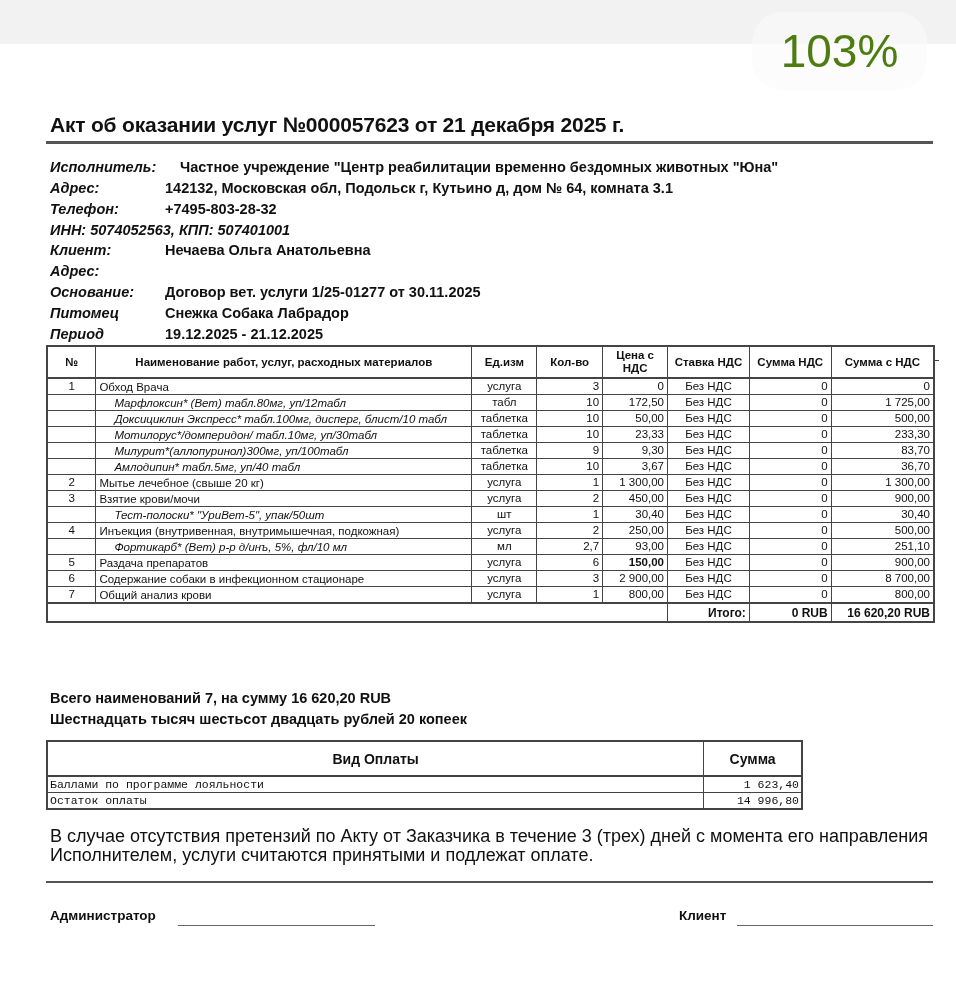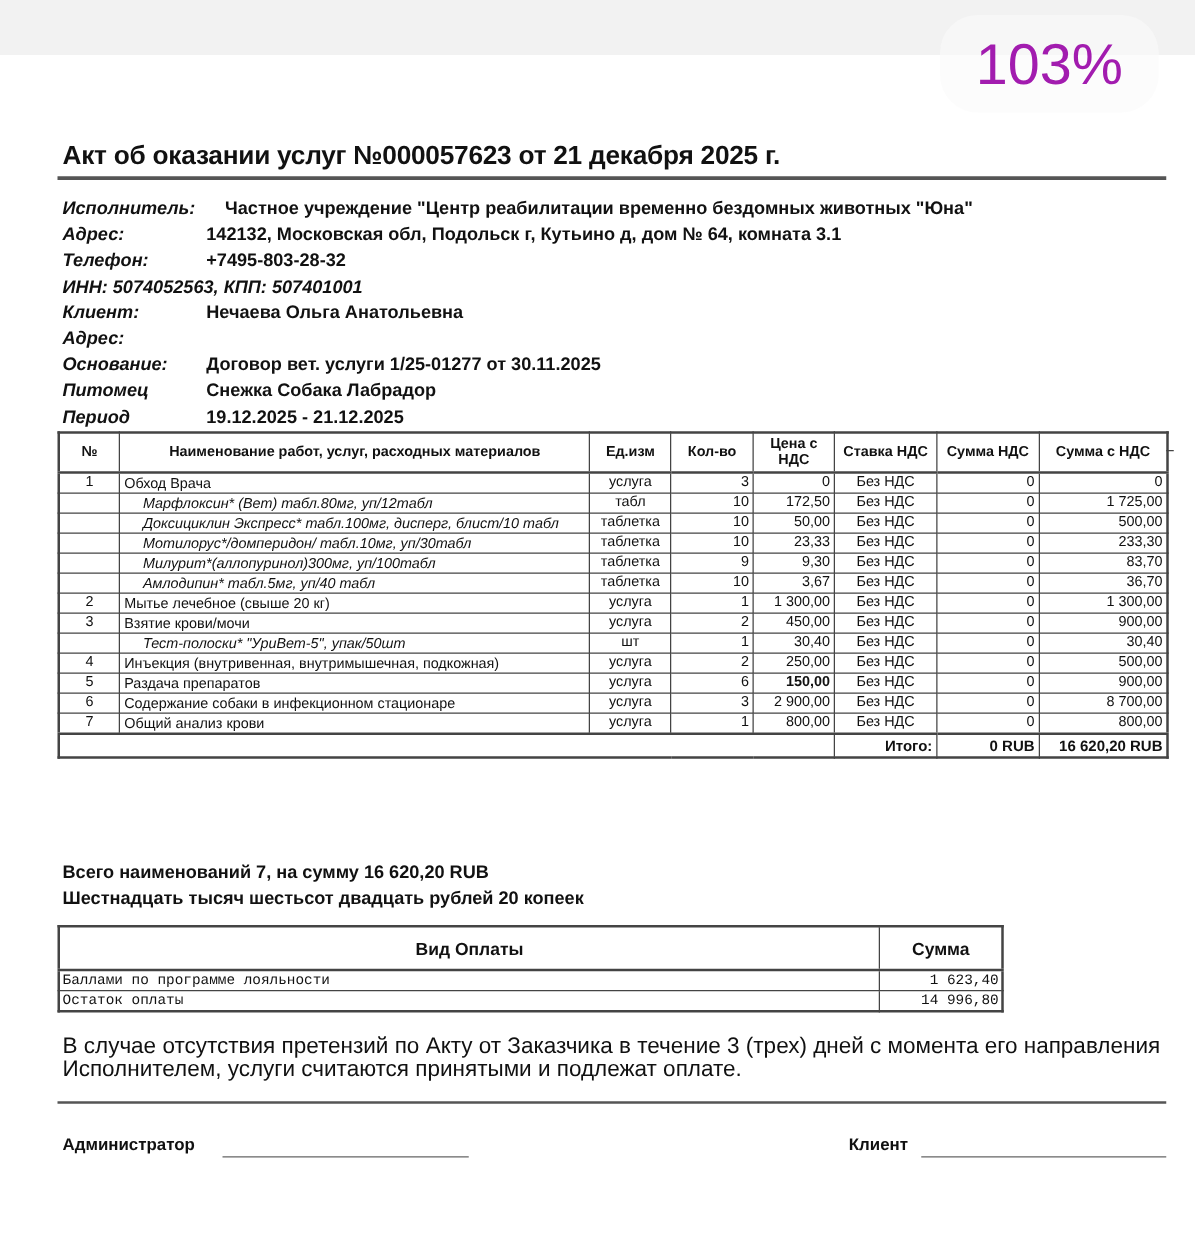--- a/index.html
+++ b/index.html
@@ -4,21 +4,21 @@
   <style>
     html, body { margin: 0; padding: 0; }
     body {
       width: 956px; height: 1000px; background: #ffffff; position: relative; overflow: hidden;
       font-family: "Liberation Sans", sans-serif; color: #111;
     }
     .topbar { position: absolute; left: 0; top: 0; width: 956px; height: 44px; background: #f2f2f2; }
     .zoom-badge {
       position: absolute; left: 752px; top: 12px; width: 175px; height: 78px;
       border-radius: 30px; background: rgba(250,250,250,0.6);
-      color: #a21caf; font-size: 46px; font-family: "Liberation Sans", sans-serif;
+      color: #4d7c0f; font-size: 46px; font-family: "Liberation Sans", sans-serif;
       display: flex; align-items: center; justify-content: center; font-weight: 300;
     }
     .title {
       position: absolute; left: 50px; top: 113px; font-size: 21px; font-weight: bold; letter-spacing: -0.2px;
     }
     .title-rule { position: absolute; left: 46px; top: 141px; width: 887px; height: 3px; background: #555; }
     .info { position: absolute; left: 50px; font-size: 14.5px; font-weight: bold; white-space: nowrap; }
     .info .lbl { display: inline-block; font-style: italic; }
     .info .val { position: absolute; left: 115px; top: 0; }
     .info.wide .val { left: 130px; }
@@ -213,20 +213,30 @@
         <td class="c" style="vertical-align: top;">4</td>
         <td>Инъекция (внутривенная, внутримышечная, подкожная)</td>
         <td class="c" style="vertical-align: top;">услуга</td>
         <td class="r" style="vertical-align: top;">2</td>
         <td class="r" style="vertical-align: top;">250,00</td>
         <td class="c" style="vertical-align: top;">Без НДС</td>
         <td class="r" style="vertical-align: top;">0</td>
         <td class="r" style="vertical-align: top;">500,00</td>
       </tr>
       <tr>
+        <td class="c" style="vertical-align: top;"></td>
+        <td class="sub">Фортикарб* (Вет) р-р д/инъ, 5%, фл/10 мл</td>
+        <td class="c" style="vertical-align: top;">мл</td>
+        <td class="r" style="vertical-align: top;">2,7</td>
+        <td class="r" style="vertical-align: top;">93,00</td>
+        <td class="c" style="vertical-align: top;">Без НДС</td>
+        <td class="r" style="vertical-align: top;">0</td>
+        <td class="r" style="vertical-align: top;">251,10</td>
+      </tr>
+      <tr>
         <td class="c" style="vertical-align: top;">5</td>
         <td>Раздача препаратов</td>
         <td class="c" style="vertical-align: top;">услуга</td>
         <td class="r" style="vertical-align: top;">6</td>
         <td class="r" style="vertical-align: top; font-weight: bold;">150,00</td>
         <td class="c" style="vertical-align: top;">Без НДС</td>
         <td class="r" style="vertical-align: top;">0</td>
         <td class="r" style="vertical-align: top;">900,00</td>
       </tr>
       <tr>

